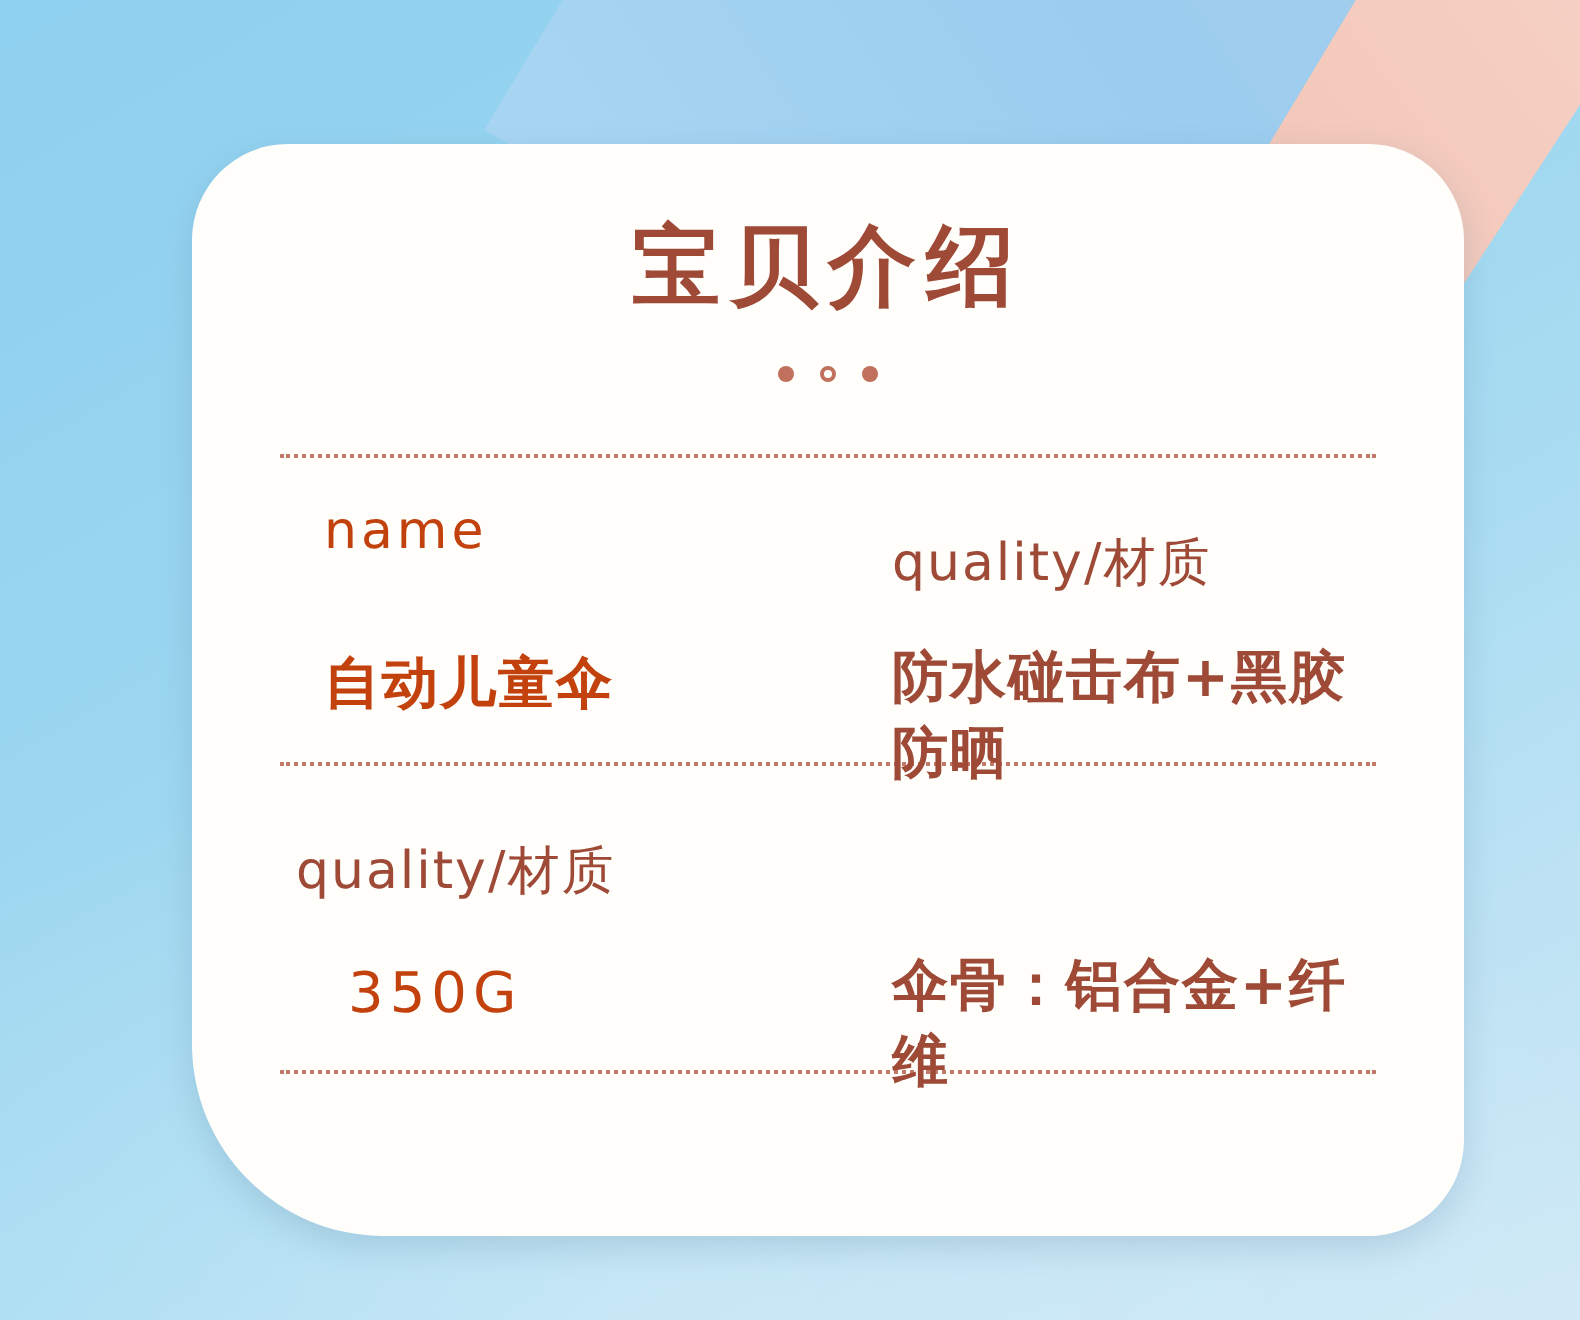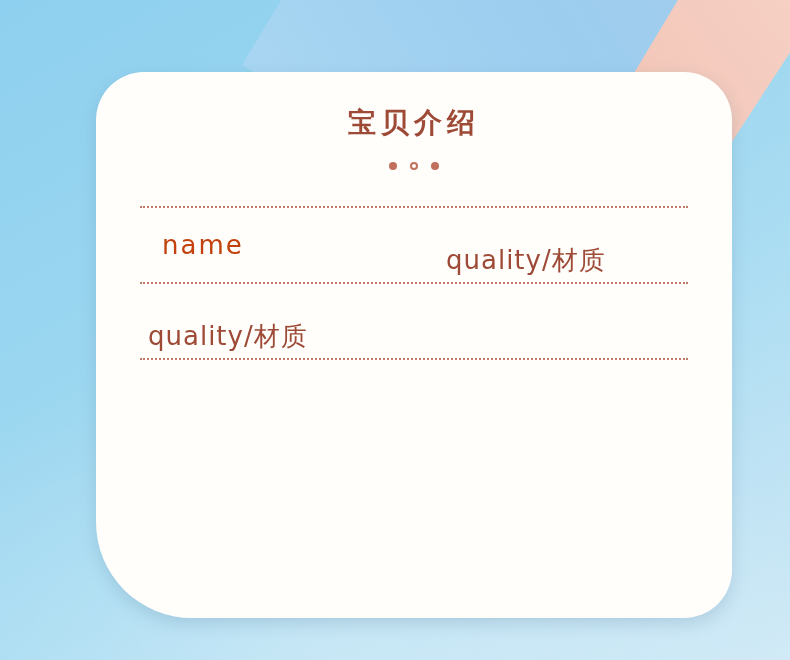--- a/index.html
+++ b/index.html
@@ -73,21 +73,21 @@
     inset: 0;
     padding: 0 36px;
     box-sizing: border-box;
   }
 
   
   .title {
     text-align: center;
     margin: 0;
     padding-top: 32px;
-    font-size: 28px;
+    font-size: 44px;
     font-weight: bold;
     letter-spacing: 5px;
     color: #9e4a37;
     font-family: "DejaVu Sans", sans-serif;
   }
 
   .dots {
     display: flex;
     justify-content: center;
     align-items: center;
@@ -184,28 +184,44 @@
 
         <div class="spec-row label-row">
           <div class="cell-left">
             <span class="lbl latin">name</span>
           </div>
           <div class="cell-right">
             <span class="lbl">quality/材质</span>
           </div>
         </div>
 
+        <div class="spec-row value-row">
+          <div class="cell-left">
+            <span class="val">自动儿童伞</span>
+          </div>
+          <div class="cell-right">
+            <span class="val">防水碰击布+黑胶防晒</span>
+          </div>
+        </div>
 
         <div class="rule"></div>
 
         <div class="spec-row label-row">
           <div class="cell-right">
             <span class="lbl">quality/材质</span>
           </div>
         </div>
 
+        <div class="spec-row value-row">
+          <div class="cell-left">
+            <span class="val num">350G</span>
+          </div>
+          <div class="cell-right">
+            <span class="val">伞骨：铝合金+纤维</span>
+          </div>
+        </div>
 
         <div class="rule"></div>
 
       </div>
     </div>
   </div>
 </div>
 
 </body></html>

